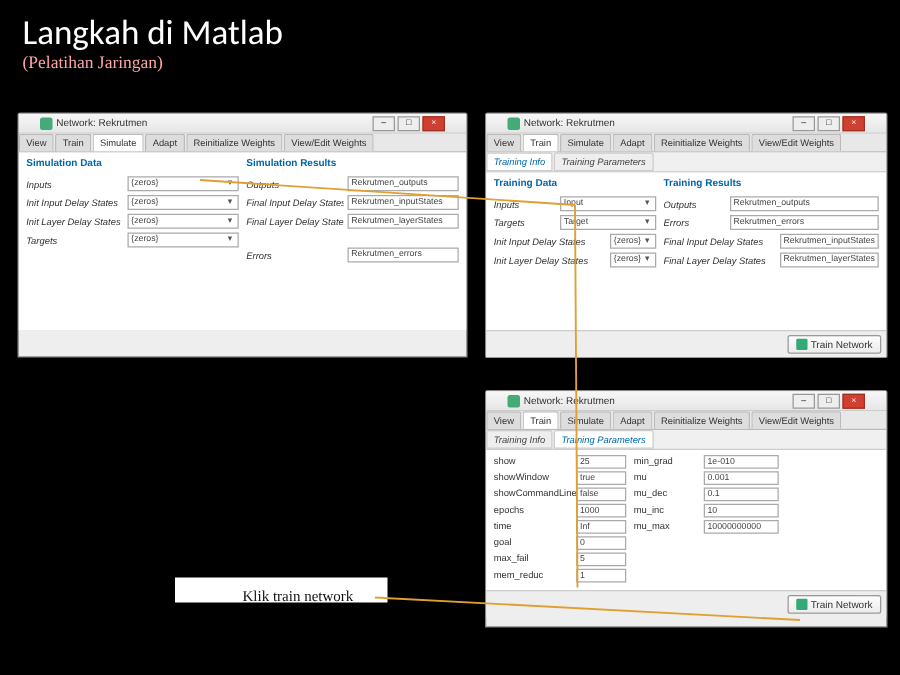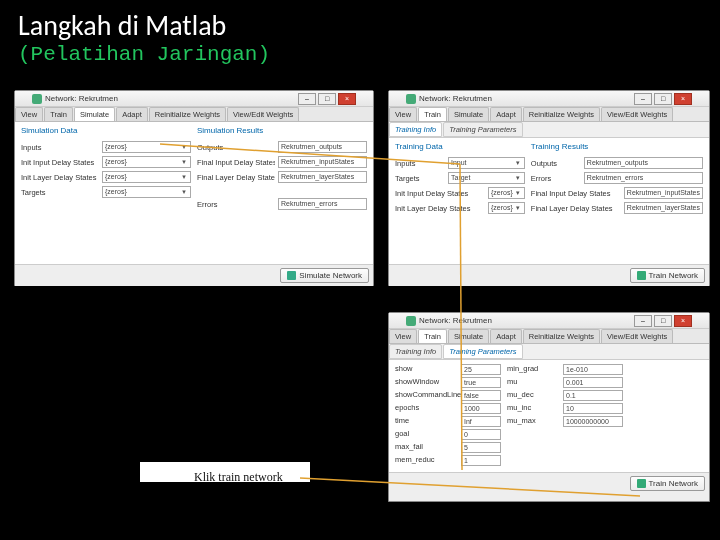--- a/index.html
+++ b/index.html
@@ -1,39 +1,39 @@
 <!DOCTYPE html>
 <html><head>
 <meta charset="utf-8">
 <style>
   * { box-sizing: border-box; margin: 0; padding: 0; }
   body { width: 720px; height: 540px; background: #000; font-family: "Segoe UI", Tahoma, sans-serif; position: relative; overflow: hidden; }
   .slide-title { color: #fff; font-size: 28px; font-weight: 400; padding: 8px 18px 0; font-family: Calibri, sans-serif; }
-  .slide-sub { color: #22c55e; font-size: 21px; padding: 0 18px 8px; font-family: Liberation Mono, monospace; }
+  .slide-sub { color: #fca5a5; font-size: 14px; padding: 0 18px 8px; font-family: Liberation Serif, serif; }
   .caption { position: absolute; color: #000; background: rgba(255,255,255,0.0); font-size: 12px; font-family: Liberation Serif, serif; }
   .caption.klik { left: 194px; top: 470px; color:#111; background:transparent;}
   .win { position: absolute; background: #eee; border: 1px solid #888; border-radius: 2px 2px 0 0; box-shadow: 0 0 2px rgba(0,0,0,0.3); }
   .titlebar { height: 16px; background: linear-gradient(#f7f7f7,#e6e6e6); border-bottom: 1px solid #ccc; display: flex; align-items: center; padding: 0 17px; }
   .titlebar .ico { width: 10px; height: 10px; background: #4a7; margin-right: 3px; border-radius: 2px; }
   .titlebar .ttl { font-size: 8px; color: #333; flex: 1; white-space: nowrap; overflow: hidden; }
   .winbtns { display: flex; gap: 2px; }
   .winbtn { width: 18px; height: 12px; border: 1px solid #999; background: #eee; font-size: 7px; text-align: center; line-height: 10px; }
   .winbtn.close { background: #d04030; color: #fff; border-color: #a03020; }
   .tabbar { display: flex; background: #e8e8e8; border-bottom: 1px solid #bbb; }
   .tab { font-size: 7.5px; padding: 2px 5px; border: 1px solid #bbb; border-bottom: none; background: #ddd; margin-right: 1px; color: #333; border-radius: 2px 2px 0 0; }
   .tab.active { background: #fff; }
   .subtabbar { display: flex; background: #f0f0f0; border-bottom: 1px solid #ccc; padding-top: 0; font-style: italic; }
   .subtab { font-size: 7.5px; padding: 2px 5px; border: 1px solid #ccc; background: #eee; color: #444; border-radius: 2px 2px 0 0; margin-right: 1px;}
   .subtab.active { background: #fff; color:#06a;}
   .pane { background: #fff; padding: 4px 6px; position: relative; }
-  .pane-header { font-size: 8px; color: #06a; font-weight: 400; margin-bottom: 3px; }
+  .pane-header { font-size: 8px; color: #06a; font-weight: 700; margin-bottom: 3px; }
   .cols { display: flex; gap: 6px; }
   .col { flex: 1; display: flex; flex-direction: column; gap: 3px; }
   .row { display: flex; align-items: center; gap: 3px; font-size: 7.5px; color: #333; }
-  .row .lbl { width: 78px; white-space: nowrap; overflow: hidden; }
+  .row .lbl { width: 78px; white-space: nowrap; overflow: hidden; font-style: italic; }
   .field { flex: 1; height: 12px; border: 1px solid #aaa; background: #fff; font-size: 7px; padding: 0 2px; line-height: 10px; color: #444; display: flex; align-items: center; justify-content: space-between; }
   .field .dd { width: 8px; text-align: center; color: #555; font-size: 7px; }
   .footer { display: flex; justify-content: flex-end; padding: 3px 4px; background: #eee; border-top: 1px solid #ccc; }
   .btn { display: flex; align-items: center; gap: 3px; border: 1px solid #999; background: linear-gradient(#fdfdfd,#ececec); border-radius: 2px; padding: 2px 6px; font-size: 8px; color: #333; }
   .btn .bi { width: 9px; height: 9px; }
   .bi.sim { background: #3a8; border-radius: 1px; }
   .bi.train { background: #3a7; border-radius: 1px; }
   .param-grid { display: grid; grid-template-columns: 60px 40px 50px 60px; gap: 2px 6px; font-size: 7.5px; color: #333; }
   .param-grid .pv { border: 1px solid #aaa; height: 11px; background: #fff; font-size: 7px; padding: 0 2px; line-height: 9px; color: #444; }
   svg.overlay { position: absolute; left: 0; top: 0; width: 720px; height: 540px; pointer-events: none; }
@@ -117,26 +117,20 @@
             </span>
           </div>
         <div class="row" style="margin-top:12px;">
             <span class="lbl">Errors</span>
             <span class="field">
               <span>Rekrutmen_errors</span>
             </span>
           </div>
       </div>
     </div>
-  </div>
-  <div class="footer">
-    <div class="btn">
-        <span class="bi sim"></span>
-        <span>Simulate Network</span>
-      </div>
   </div>
 </div>
 
 <div class="win" style="left:388px; top:90px; width:322px; height:196px;">
   <div class="titlebar">
     <div class="ico"></div>
     <div class="ttl">Network: Rekrutmen</div>
     <div class="winbtns">
       <div class="winbtn">–</div>
       <div class="winbtn">□</div>

